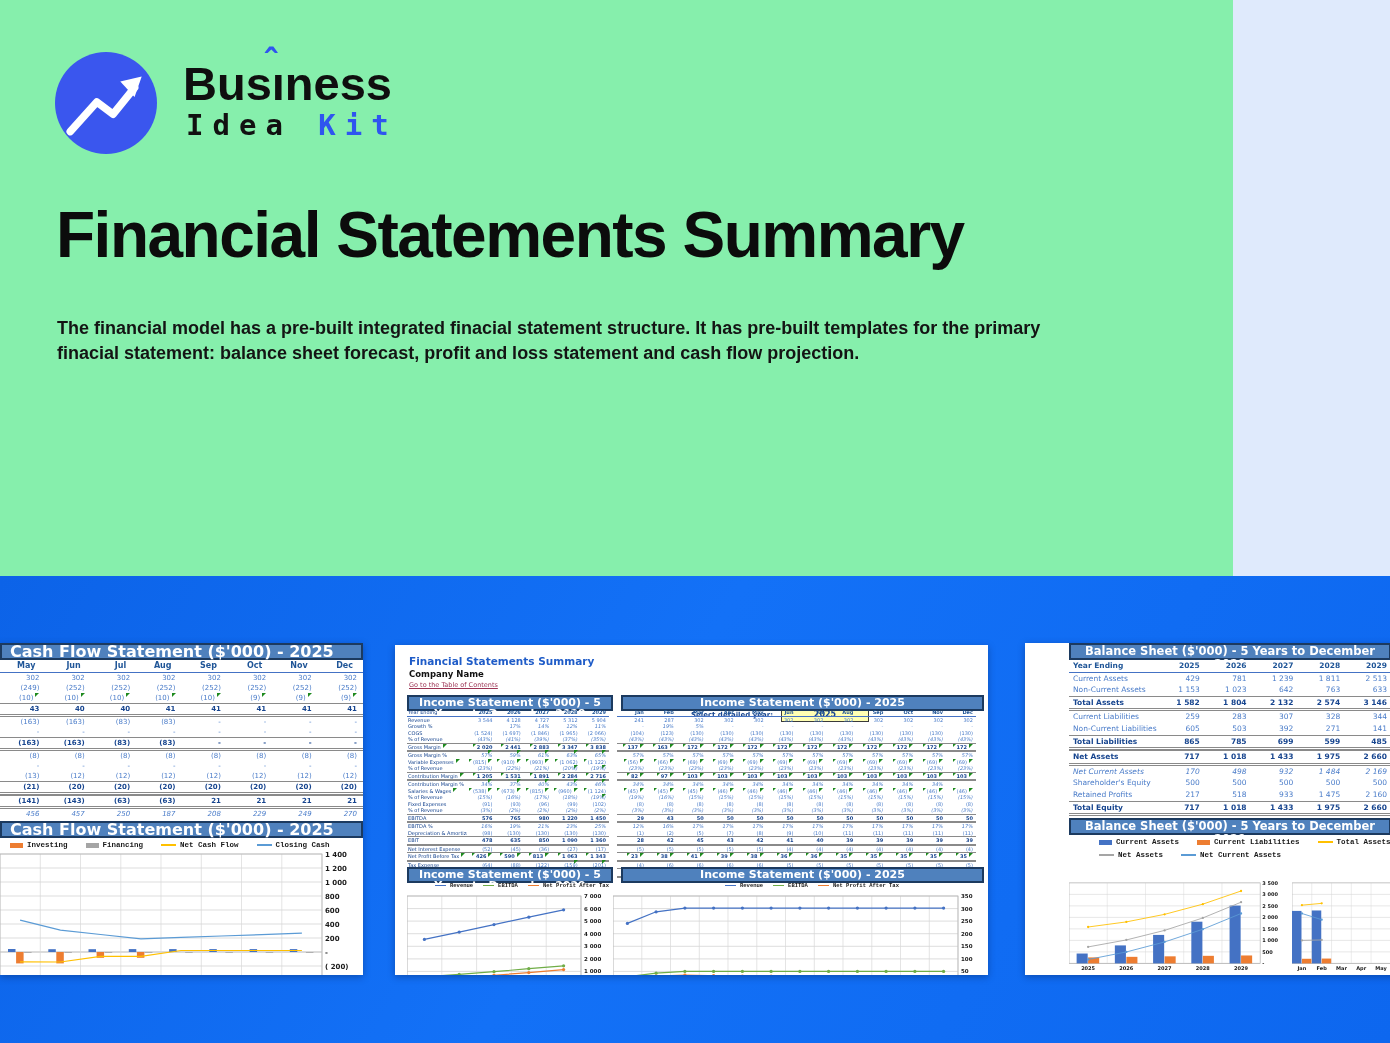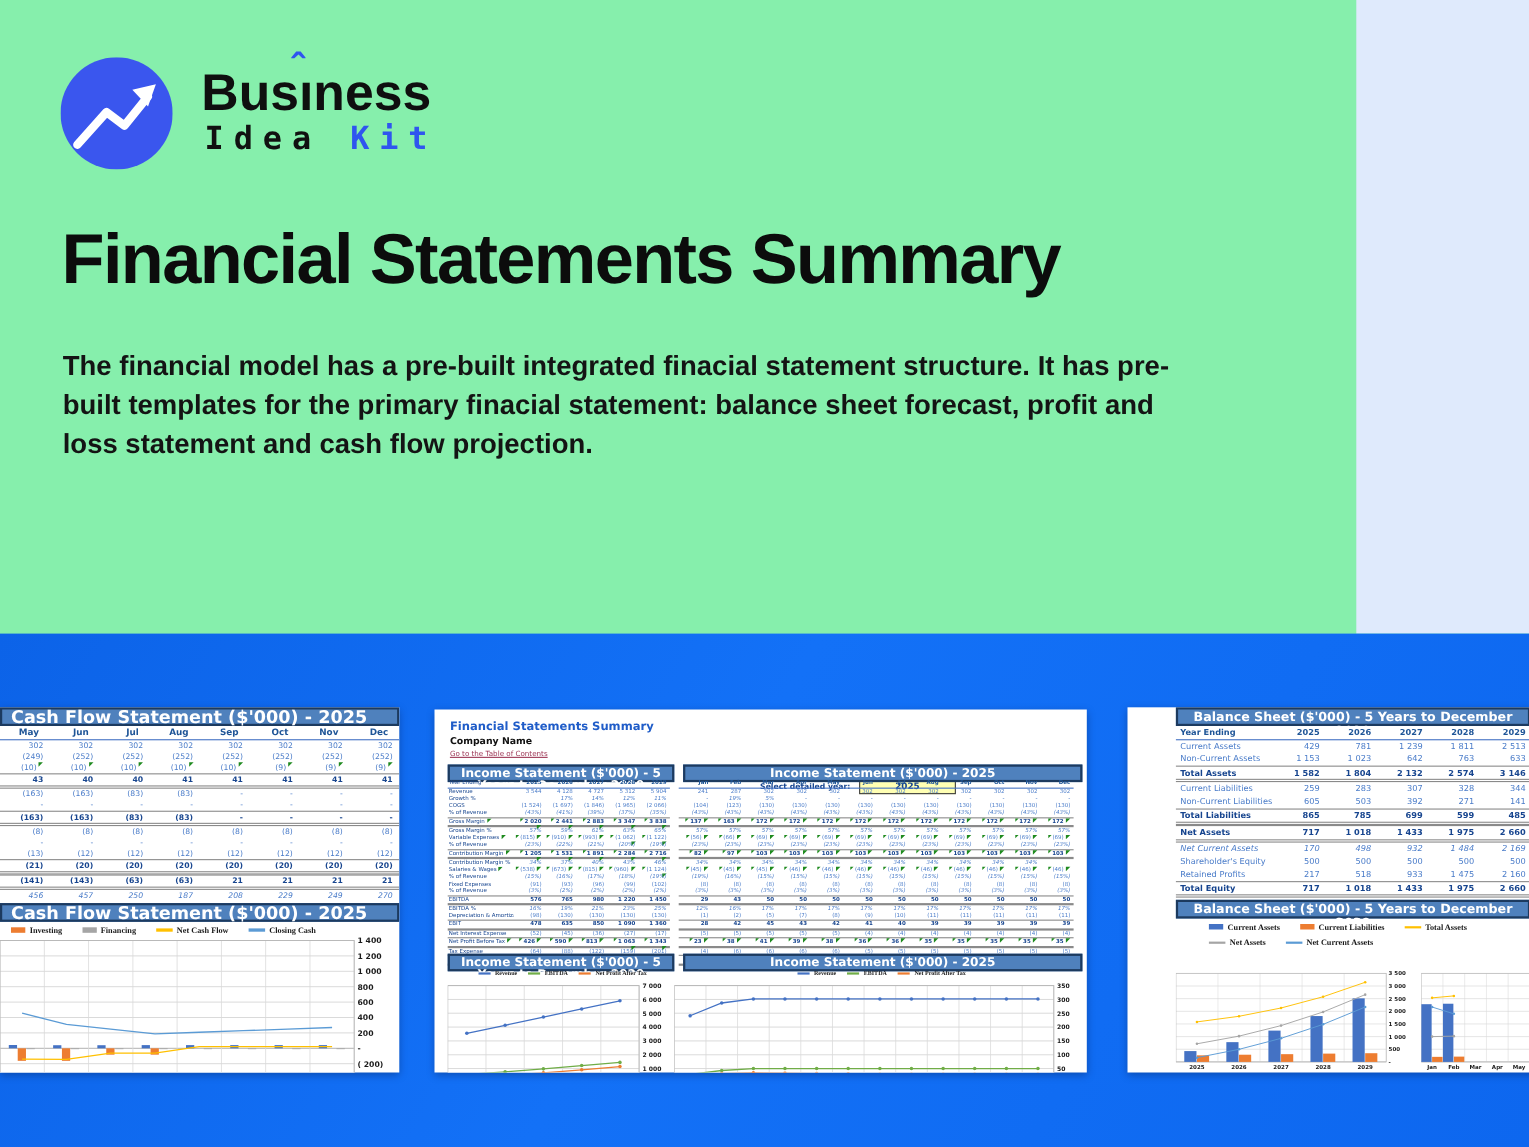--- a/index.html
+++ b/index.html
@@ -9,41 +9,41 @@
   .band{position:absolute;left:0;top:576px;width:1390px;height:467px;background:linear-gradient(120deg,#0c63e8 0%,#1371f7 45%,#0d67ef 100%);}
   
   .logo-icon{position:absolute;left:55px;top:52px;width:102px;height:102px;}
   .brand-top{position:absolute;left:183px;top:56px;font-size:47px;font-weight:bold;color:#0f0f0f;letter-spacing:0px;}
   .ihat{position:relative;display:inline-block;}
   .hat{position:absolute;left:-7px;top:-15px;color:#2f55ef;font-size:36px;font-weight:bold;}
   .brand-bottom{position:absolute;left:186px;top:108px;font-size:29px;font-weight:bold;color:#111;font-family:"DejaVu Sans Mono",monospace;letter-spacing:9px;}
   .kit{color:#2f55ef;}
   
   .hero-title{position:absolute;left:56px;top:198px;font-size:64px;font-weight:bold;color:#0c0c0c;letter-spacing:-1.5px;}
-  .hero-desc{position:absolute;left:57px;top:316px;width:1030px;font-size:25px;font-weight:bold;color:#141414;line-height:1.41;}
+  .hero-desc{position:absolute;left:57px;top:316px;width:1030px;font-size:18px;font-weight:bold;color:#141414;line-height:1.41;}
   
   .card{position:absolute;background:#fff;box-shadow:0 2px 7px rgba(0,20,60,.35);overflow:hidden;}
   #card-cash{left:0;top:643px;width:363px;height:332px;}
   #card-sum{left:395px;top:645px;width:593px;height:330px;}
   #card-bal{left:1025px;top:643px;width:365px;height:332px;padding-left:44px;}
   .xhdr{background:#4f81bd;color:#fff;font-weight:bold;border:2px solid #1c3a5f;font-family:"DejaVu Sans",sans-serif;}
   
   #cf-hdr,#cf-hdr2{height:13px;line-height:13px;font-size:16px;padding-left:8px;}
   #cf-hdr2{margin-top:2px;}
   .cfmh{display:grid;grid-template-columns:repeat(8,1fr);height:12px;line-height:12px;border-bottom:1px solid #4472c4;}
   .cfmh .tc{color:#1f5597;font-weight:bold;font-size:8px;text-align:right;padding-right:10px;}
   .cfr{display:grid;grid-template-columns:repeat(8,1fr);height:10px;line-height:10px;font-size:7px;}
   .cfr .tc{text-align:right;padding-right:6px;color:#4a7cc9;}
   .cfr.b .tc{color:#17458f;font-weight:bold;}
   .cfr.b{border-top:1px solid #8a8a8a;border-bottom:3px double #8a8a8a;}
   .cfr.i .tc{font-style:italic;}
   .flg:after{content:"";display:inline-block;width:0;height:0;border-top:4px solid #1e8a1e;border-right:4px solid transparent;margin-left:2px;vertical-align:top;}
   .legend{display:flex;align-items:center;gap:18px;padding:3px 0 2px 10px;}
   .lgi{display:flex;align-items:center;gap:4px;}
-  .lgt{font-size:7.5px;font-weight:bold;color:#1a1a1a;font-family:Liberation Serif, serif;}
+  .lgt{font-size:7.5px;font-weight:bold;color:#1a1a1a;font-family:Liberation Mono, monospace;}
   .lgm{display:inline-block;}
   .lgbar{width:13px;height:5px;}
   .lgline{width:15px;height:2.2px;}
   .sheet{font-family:"DejaVu Sans",sans-serif;}
   
   #sum-title{position:absolute;left:14px;top:10px;font-size:10.5px;font-weight:bold;color:#1f5cc8;}
   #sum-company{position:absolute;left:14px;top:24px;font-size:8.5px;font-weight:bold;color:#111;}
   #sum-toc{position:absolute;left:14px;top:36px;font-size:6.5px;color:#9c3353;text-decoration:underline;}
   #sum-select{position:absolute;left:296px;top:26px;display:flex;align-items:center;gap:8px;margin-top:36px;}
   #sum-select .lab{font-size:7px;font-weight:bold;color:#17458f;}

